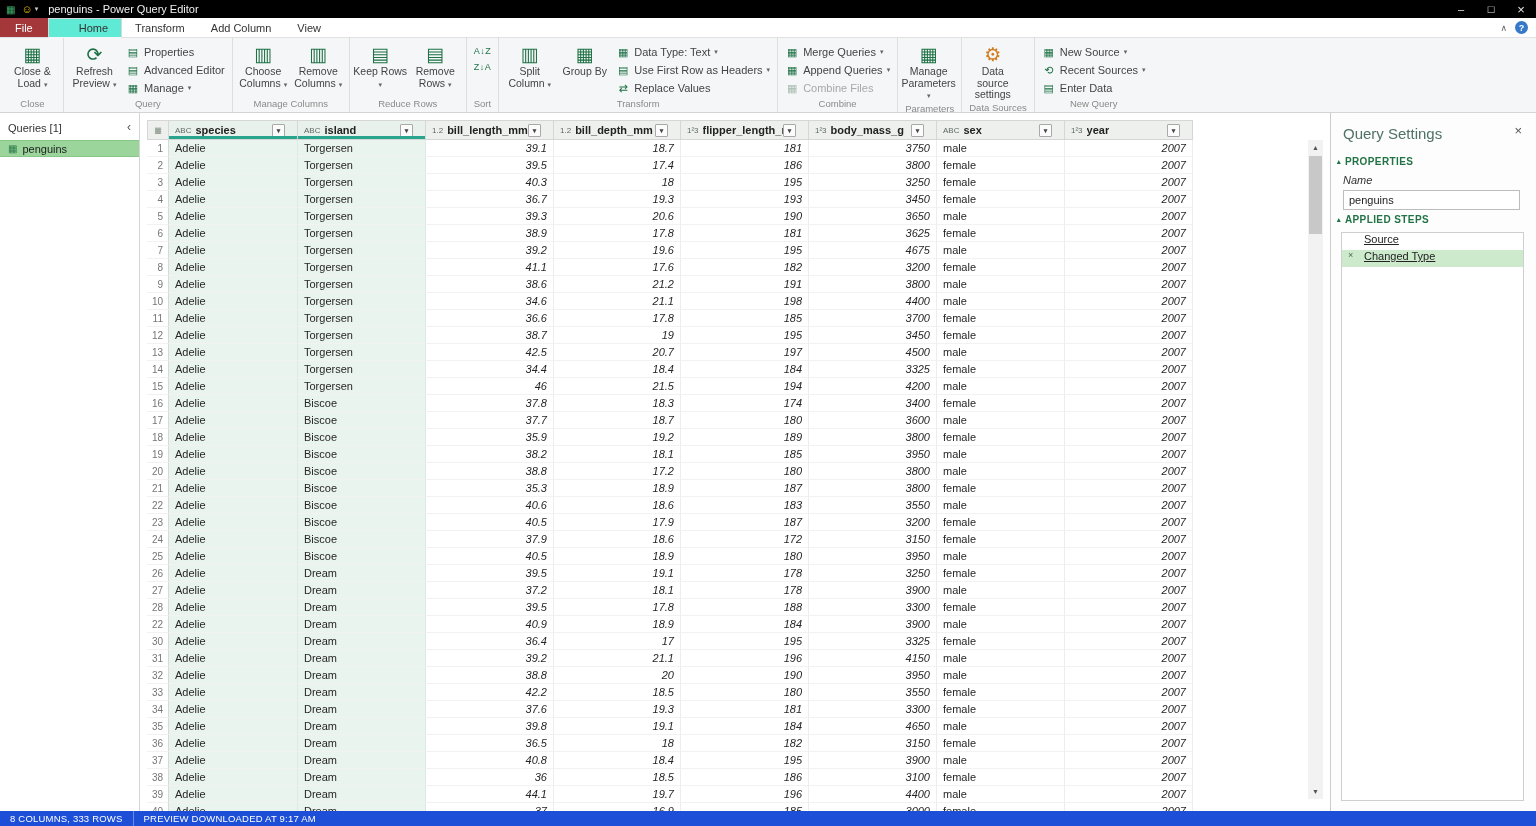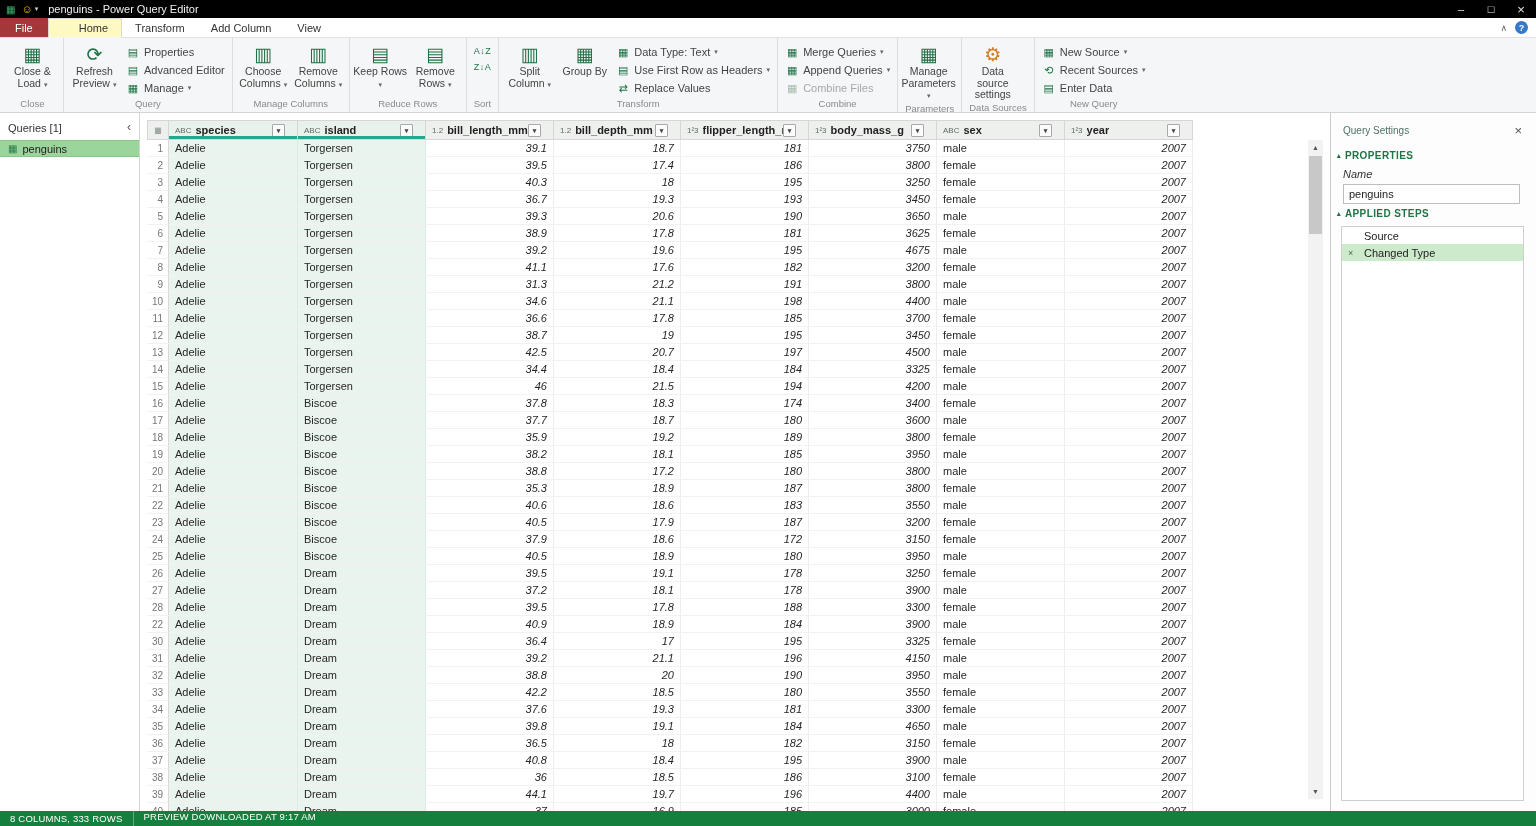--- a/index.html
+++ b/index.html
@@ -13,21 +13,21 @@
   .tb-caret { color:#cfcfcf; font-size:7px; margin-right:10px; }
   .tb-title { color:#f0f0f0; }
   .win-controls { margin-left:auto; display:flex; height:100%; }
   .win-btn { width:30px; display:flex; align-items:center; justify-content:center; color:#e8e8e8; font-size:11px; }
   .win-btn.close { font-size:13px; }
 
   
   .menubar { height:20px; background:#fff; display:flex; align-items:stretch; border-bottom:1px solid #e1e1e1; flex:0 0 auto; position:relative; }
   .tab { display:flex; align-items:center; padding:0 13px; font-size:11px; color:#333; }
   .tab.file { background:#a4373a; color:#fff; padding:0 15px; }
-  .tab.active { background:#fef9c3; border:1px solid #d8d8d8; border-bottom:1px solid #f5f6f7; margin-bottom:-1px;padding-left:30px; }
+  .tab.active { background:#5eead4; border:1px solid #d8d8d8; border-bottom:1px solid #f5f6f7; margin-bottom:-1px;padding-left:30px; }
   .mb-right { margin-left:auto; display:flex; align-items:center; gap:8px; padding-right:8px; }
   .ribbon-collapse { color:#666; font-size:9px; }
   .help-circle { width:13px; height:13px; border-radius:50%; background:#3579c8; color:#fff; font-size:9px; font-weight:bold; display:flex; align-items:center; justify-content:center; }
 
   
   .ribbon { height:75px; background:#f5f6f7; border-bottom:1px solid #d4d4d4; display:flex; padding:0 2px; flex:0 0 auto; }
   .rgroup { display:flex; flex-direction:column; border-right:1px solid #dedede; padding:2px 3px 0 3px; }
   .rg-content { flex:1; display:flex; align-items:flex-start; }
   .rg-label { text-align:center; font-size:9.5px; color:#8a8a8a; padding:1px 4px 3px 4px; white-space:nowrap; }
   .btn-big { width:55px; display:flex; flex-direction:column; align-items:center; padding-top:3px; cursor:default; }
@@ -72,34 +72,34 @@
   .w-flipper{width:128px}.w-mass{width:128px}.w-sex{width:128px}.w-year{width:128px}
 
   
   .vscroll { position:absolute; top:27px; bottom:12px; right:7px; width:15px; background:#f2f2f2; }
   .sb-arrow { position:absolute; left:0; width:15px; height:15px; display:flex; align-items:center; justify-content:center; font-size:7px; color:#555; }
   .sb-arrow.up { top:0; } .sb-arrow.down { bottom:0; }
   .sb-thumb { position:absolute; left:1px; right:1px; top:16px; height:78px; background:#c8c8c8; }
 
   
   .settings-pane { width:206px; flex:0 0 auto; background:#fdfdfd; border-left:1px solid #cccccc; display:flex; flex-direction:column; position:relative; }
-  .sp-title { font-size:10px; color:#4f7265; padding:12px 12px 10px 12px; }
+  .sp-title { font-size:15px; color:#4f7265; padding:12px 12px 10px 12px; }
   .sp-close { position:absolute; top:10px; right:14px; font-size:13px; color:#555; }
   .sp-section { font-size:10px; font-weight:700; color:#217346; letter-spacing:0.4px; padding:4px 12px 5px 6px; display:flex; align-items:center; gap:4px; }
   .sp-tri { font-size:7px; color:#217346; }
   .sp-name-label { font-size:11px; color:#333; padding:2px 12px 4px 12px;font-style:italic; }
   .sp-name-input { display:block; margin:0 12px; width:177px; height:20px; border:1px solid #bdbdbd; font-family:"Liberation Sans",sans-serif; font-size:11px; color:#222; padding:0 5px; background:#fff; }
   .sp-link { display:block; font-size:11px; color:#117865; padding:8px 12px 10px 12px; text-decoration:none; }
   .steps-box { flex:1 1 auto; margin:2px 12px 10px 10px; border:1px solid #cfcfcf; background:#fff; overflow:hidden; }
-  .step { height:17px; display:flex; align-items:center; font-size:11px; color:#222; padding-left:22px; position:relative; }
+  .step { height:17px; display:flex; align-items:flex-start; font-size:11px; color:#222; padding-left:22px; position:relative;text-decoration:underline; }
   .step.selected { background:#cdeacd; }
   .step-x { position:absolute; left:6px; font-size:9px; color:#4c6a4c; }
 
   
-  .statusbar { height:15px; background:#15803d; color:#fff; display:flex; align-items:flex-start; font-size:9.5px; flex:0 0 auto; letter-spacing:0.2px; }
+  .statusbar { height:15px; background:#1d4ed8; color:#fff; display:flex; align-items:center; font-size:9.5px; flex:0 0 auto; letter-spacing:0.2px; }
   .sb-left { padding:0 10px; border-right:1px solid rgba(255,255,255,0.35); height:100%; display:flex; align-items:center; }
   .sb-mid { padding:0 10px; flex:1; }
   .sb-right { padding:0 10px; }
 </style>
 </head>
 <body>
 
 <div class="app">
 
   <div class="titlebar">
@@ -456,21 +456,21 @@
             <div class="tcell num w-flipper">182</div>
             <div class="tcell num w-mass">3200</div>
             <div class="tcell w-sex">female</div>
             <div class="tcell num w-year">2007</div>
           </div>
 
           <div class="trow">
             <div class="rncell">9</div>
             <div class="tcell selcol w-species">Adelie</div>
             <div class="tcell selcol w-island">Torgersen</div>
-            <div class="tcell num w-bill-length">31.3</div>
+            <div class="tcell num w-bill-length">38.6</div>
             <div class="tcell num w-bill-depth">21.2</div>
             <div class="tcell num w-flipper">191</div>
             <div class="tcell num w-mass">3800</div>
             <div class="tcell w-sex">male</div>
             <div class="tcell num w-year">2007</div>
           </div>
 
           <div class="trow">
             <div class="rncell">10</div>
             <div class="tcell selcol w-species">Adelie</div>

